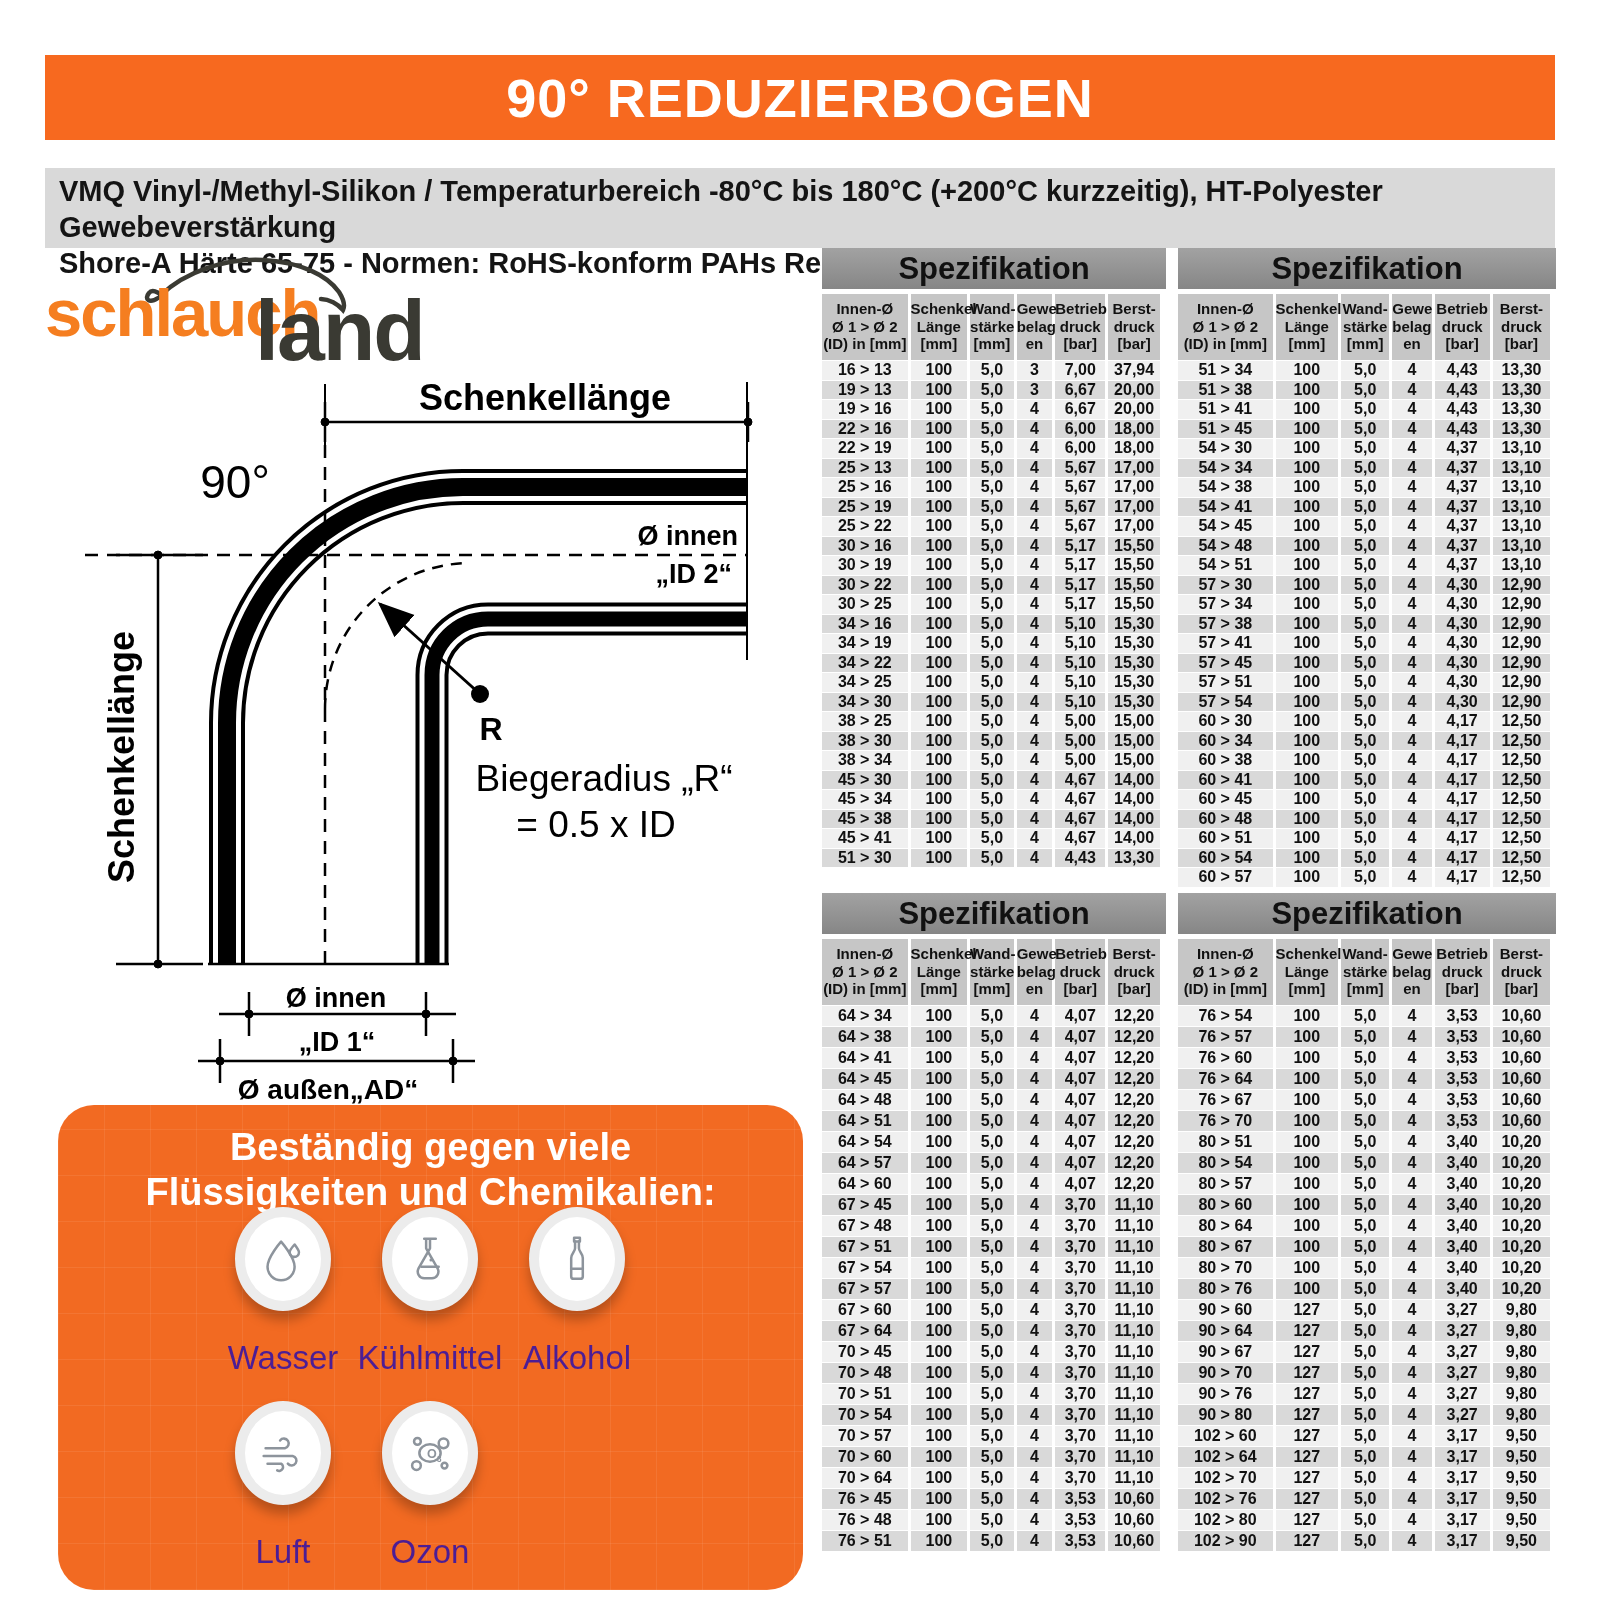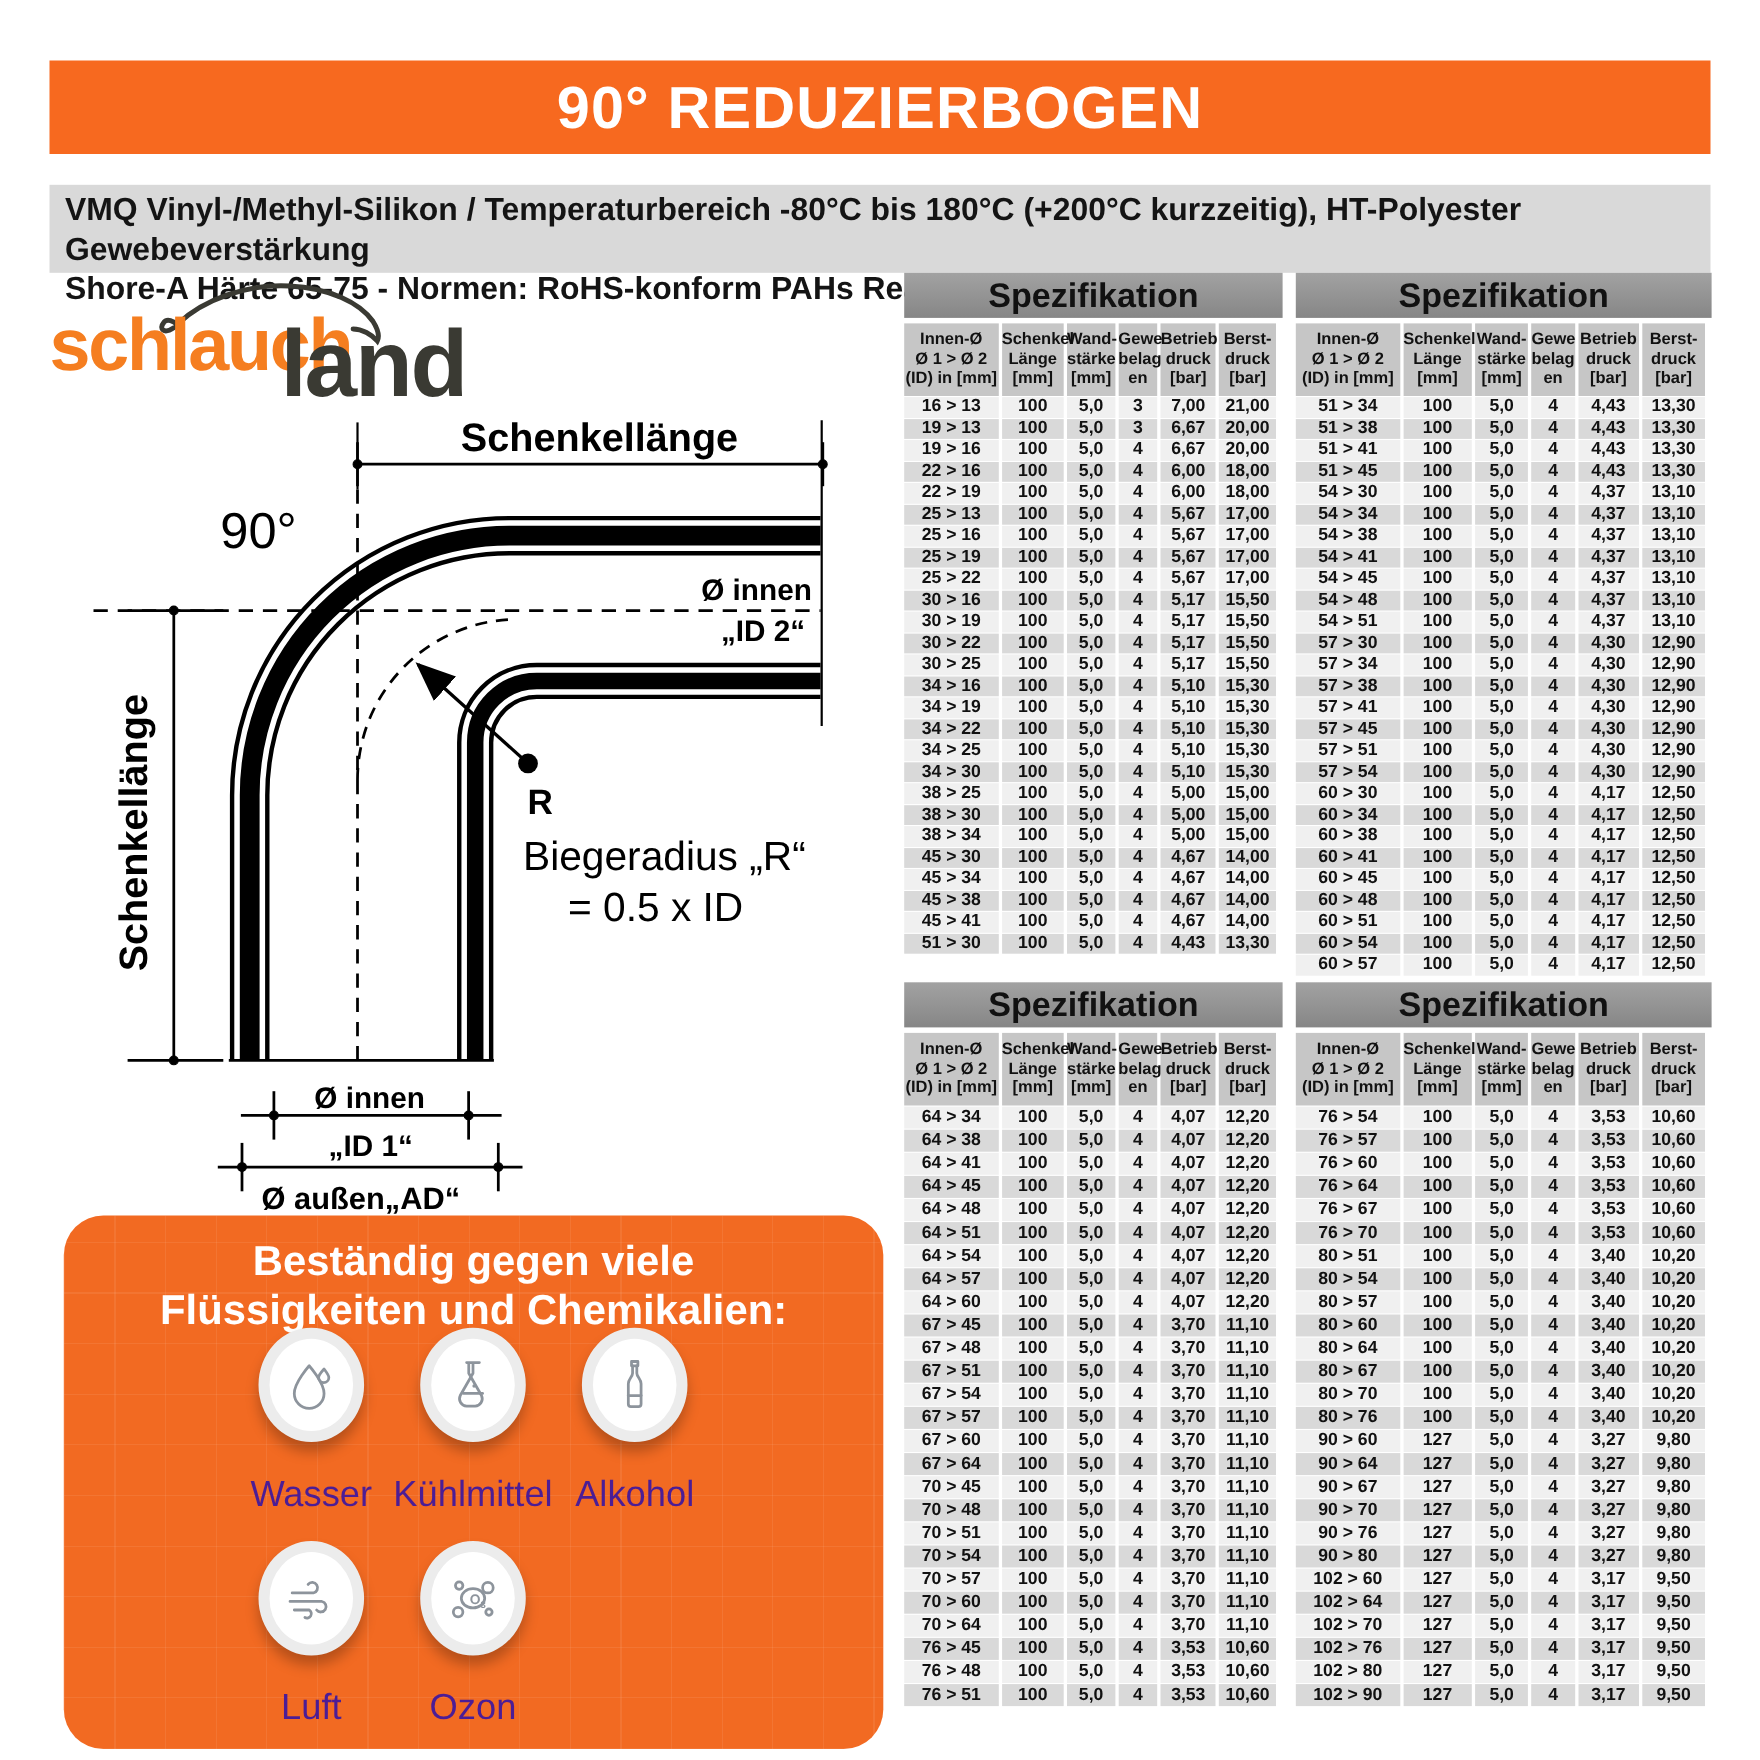--- a/index.html
+++ b/index.html
@@ -265,21 +265,21 @@
 [bar]</th>
         </tr>
       </thead>
       <tbody>
         <tr>
           <td>16 &gt; 13</td>
           <td>100</td>
           <td>5,0</td>
           <td>3</td>
           <td>7,00</td>
-          <td>21,00</td>
+          <td>37,94</td>
         </tr>
         <tr>
           <td>19 &gt; 13</td>
           <td>100</td>
           <td>5,0</td>
           <td>3</td>
           <td>6,67</td>
           <td>20,00</td>
         </tr>
         <tr>

